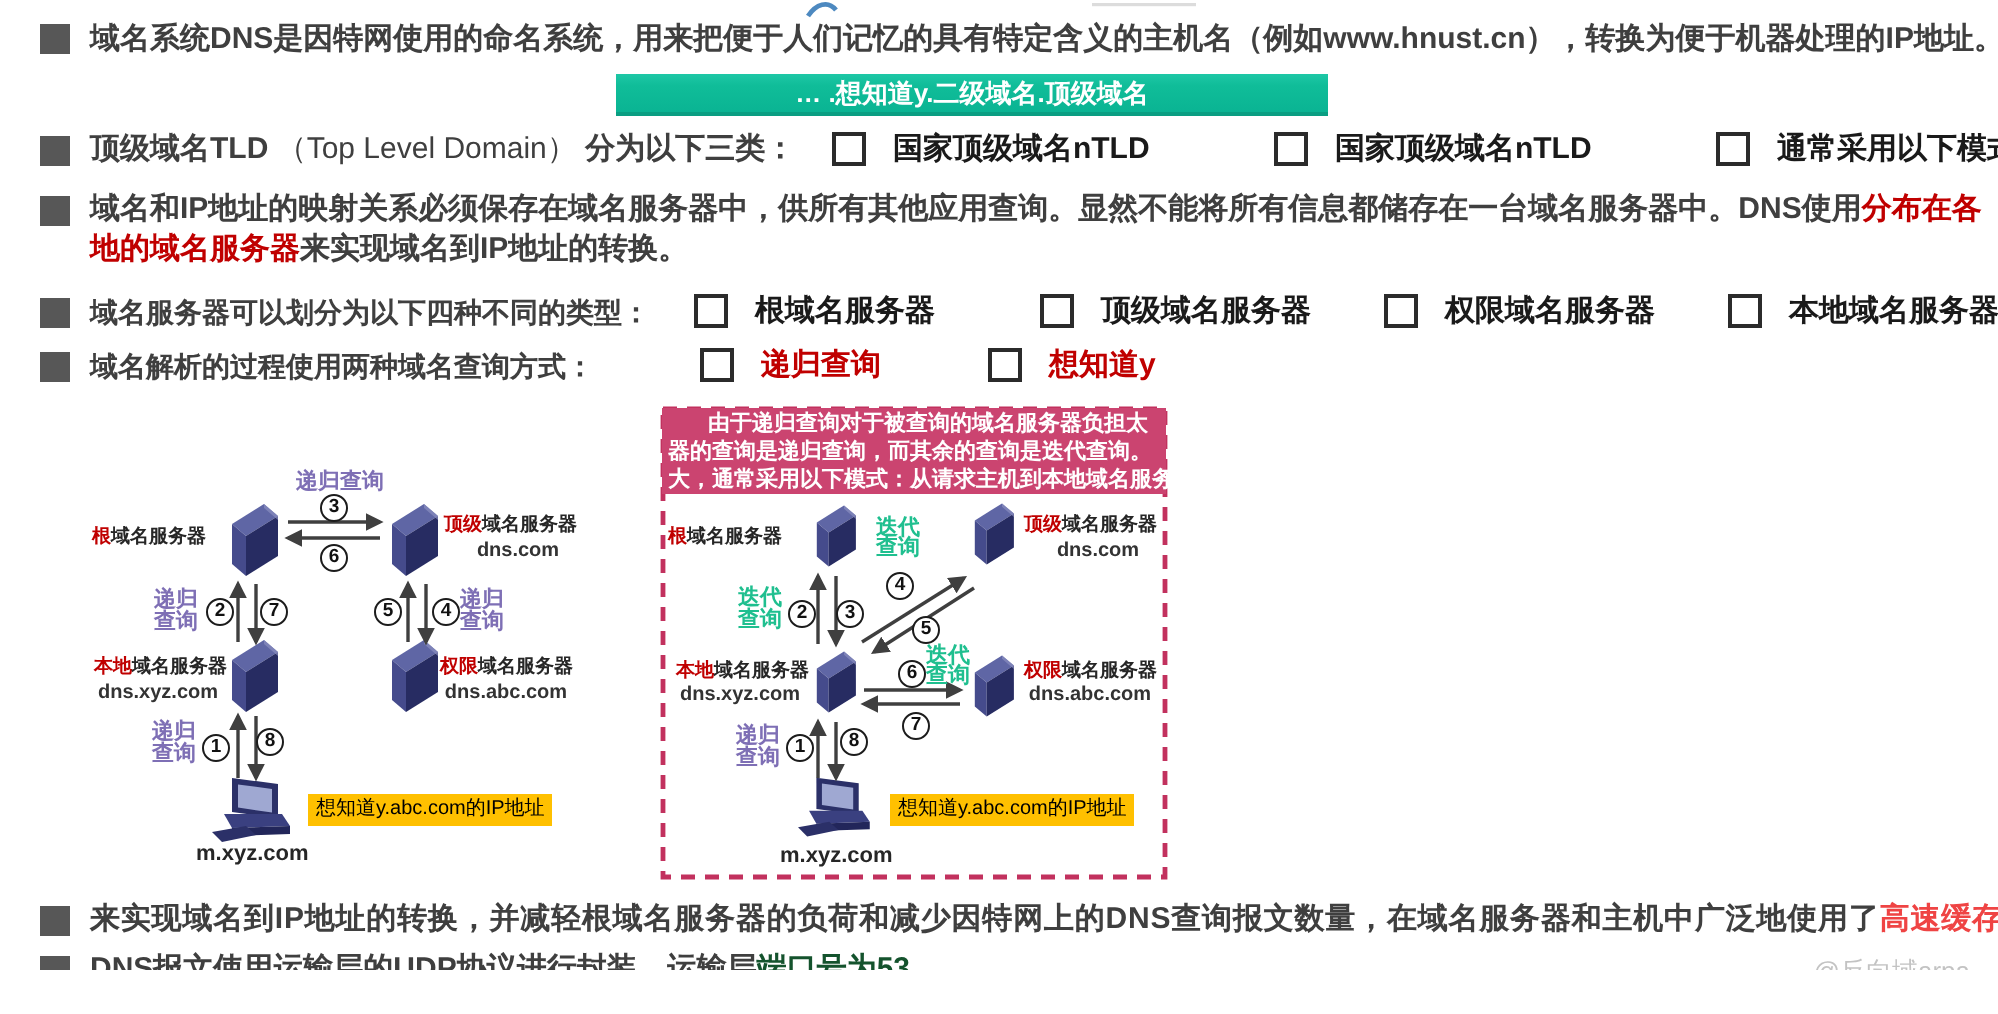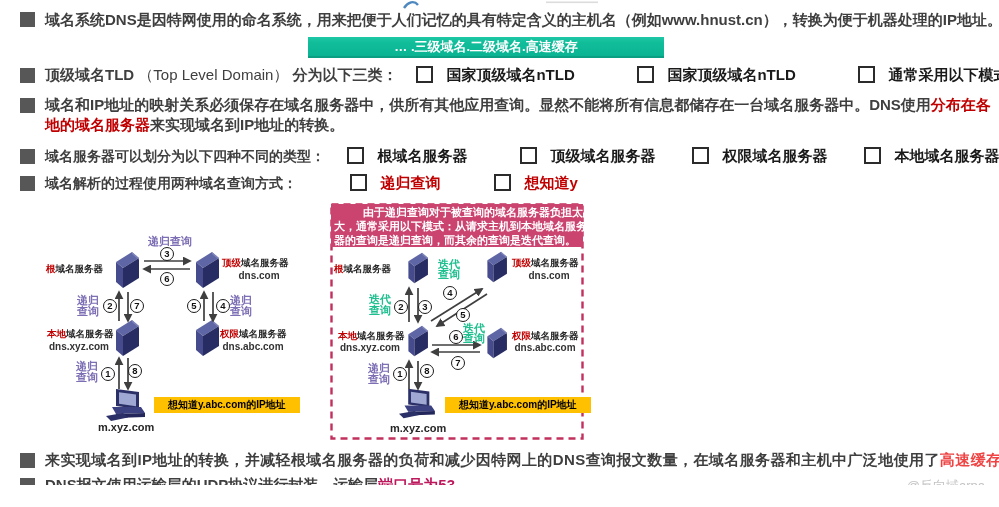--- a/index.html
+++ b/index.html
@@ -28,45 +28,45 @@
   .diagram{position:absolute;}
   .dlabel{position:absolute;font-size:9.5px;line-height:12px;font-weight:700;color:#262626;white-space:nowrap;}
   .dlabel .pfx{color:var(--red);}
   .domain{position:absolute;font-size:10px;line-height:12px;font-weight:700;color:#333;text-align:center;white-space:nowrap;}
   .qlabel{position:absolute;font-size:11px;line-height:11px;font-weight:700;text-align:center;white-space:nowrap;}
   .q-purple{color:var(--purple);}
   .q-green{color:var(--green);}
   .numc{position:absolute;width:12px;height:12px;border:1.4px solid #1c1c1c;border-radius:50%;
         background:#fff;color:#111;font-size:9.5px;line-height:12px;font-weight:700;text-align:center;}
   .ynote{position:absolute;background:var(--yellow);color:#000;font-size:10px;line-height:12px;
-         font-weight:700;padding:2px 14px;white-space:nowrap;}
+         font-weight:400;padding:2px 4px;white-space:nowrap;}
   .hostlbl{position:absolute;font-size:11px;font-weight:700;color:#262626;white-space:nowrap;}
   .notebox{position:absolute;left:1px;top:9px;width:252px;height:43px;background:var(--pink);
            color:#fff;font-weight:700;font-size:11px;line-height:14px;padding-top:1px;box-sizing:border-box;}
   .notebox div{padding-left:3px;white-space:nowrap;}
-  .notebox div.ind{padding-left:23px;text-align:right;}
+  .notebox div.ind{padding-left:23px;}
   .watermark{position:absolute;right:14px;top:477px;font-size:13px;color:#c3c3c3;font-weight:400;}
   svg{display:block;}
 </style>
 </head>
 <body>
 
 <div class="page">
 
   <svg class="abs" style="left:398px;top:0" width="220" height="9">
     <path d="M6,8 C10,2 16,0 20,5" stroke="#2e74b5" stroke-width="2.4" fill="none" opacity="0.85"></path>
     <rect x="148" y="1.5" width="52" height="1.6" fill="#dcdcdc"></rect>
   </svg>
 
   <div class="brow" style="top:11px">
     <span class="bullet"></span>
     <span class="btxt"><span>域名系统DNS是因特网使用的命名系统，用来把便于人们记忆的具有特定含义的主机名（例如www.hnust.cn），转换为便于机器处理的IP地址。</span></span>
   </div>
 
-  <div class="tldbar">…  .三级域名.二级域名.高速缓存</div>
+  <div class="tldbar">…  .想知道y.二级域名.顶级域名</div>
 
   <div class="brow" style="top:66px">
     <span class="bullet" style="top:2px"></span>
     <span class="btxt"><span>顶级域名TLD </span><span style="font-weight: 400;">（Top Level Domain） </span><span>分为以下三类：</span></span>
   </div>
   <div class="cbitem" style="left:416px;top:66px">
     <span class="cbox"></span>
     <span class="cblabel">国家顶级域名nTLD</span>
   </div>
   <div class="cbitem" style="left:637px;top:66px">
@@ -234,22 +234,22 @@
         <line x1="157" y1="99" x2="107" y2="131" marker-end="url(#ahR)"></line>
         <line x1="102" y1="150" x2="150" y2="150" marker-end="url(#ahR)"></line>
         <line x1="150" y1="157" x2="102" y2="157" marker-end="url(#ahR)"></line>
         <line x1="79" y1="194" x2="79" y2="166" marker-end="url(#ahR)"></line>
         <line x1="88" y1="166" x2="88" y2="194" marker-end="url(#ahR)"></line>
       </g>
     </svg>
 
     <div class="notebox">
       <div class="ind">由于递归查询对于被查询的域名服务器负担太</div>
+      <div>器的查询是递归查询，而其余的查询是迭代查询。</div>
       <div>大，通常采用以下模式：从请求主机到本地域名服务</div>
-      <div>器的查询是递归查询，而其余的查询是迭代查询。</div>
     </div>
 
     <div class="qlabel q-green" style="left:107px;top:64px;width:24px;line-height:10px">
       <div>迭代</div>
         <div>查询</div>
     </div>
     <div class="qlabel q-green" style="left:38px;top:99px;width:24px">
       <div>迭代</div>
         <div>查询</div>
     </div>
@@ -282,17 +282,17 @@
     <span class="numc" style="left:90px;top:169px">8</span>
   </div>
 
   <div class="brow" style="top:451px">
     <span class="bullet" style="top:2px"></span>
     <span class="btxt" style="letter-spacing:0.4px"><span>来实现域名到IP地址的转换，并减轻根域名服务器的负荷和减少因特网上的DNS查询报文数量，在域名服务器和主机中广泛地使用了</span><span style="color: #ef4444;">高速缓存</span><span>。</span></span>
   </div>
 
   <div class="brow" style="top:476px">
     <span class="bullet" style="top:2px"></span>
-    <span class="btxt"><span>DNS报文使用运输层的UDP协议进行封装，运输层</span><span style="color: #be185d;">端口号为53</span></span>
+    <span class="btxt"><span>DNS报文使用运输层的UDP协议进行封装，运输层</span><span style="color: #14532d;">端口号为53</span></span>
   </div>
 
   <div class="watermark">@反向域arpa</div>
 </div>
 
 </body></html>

